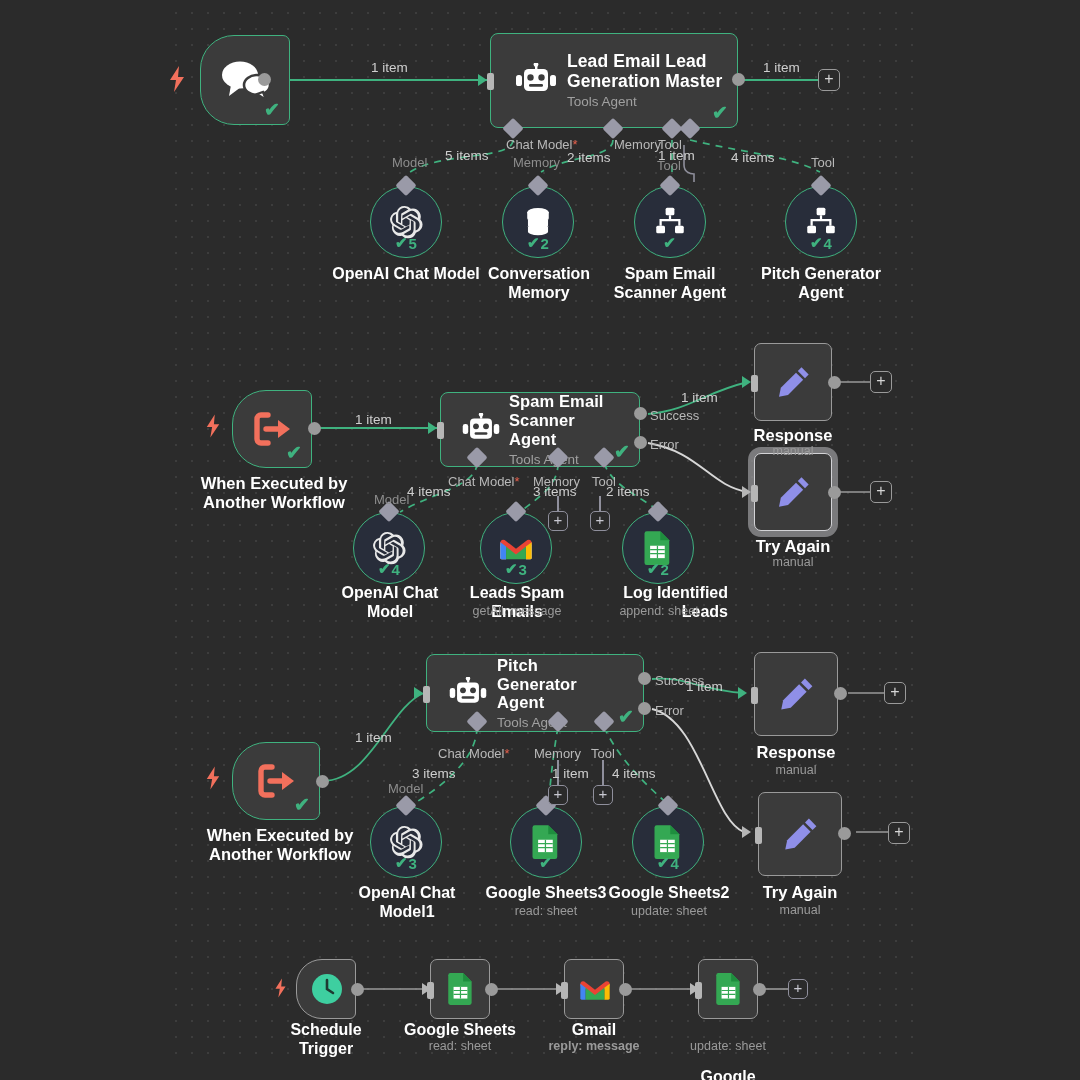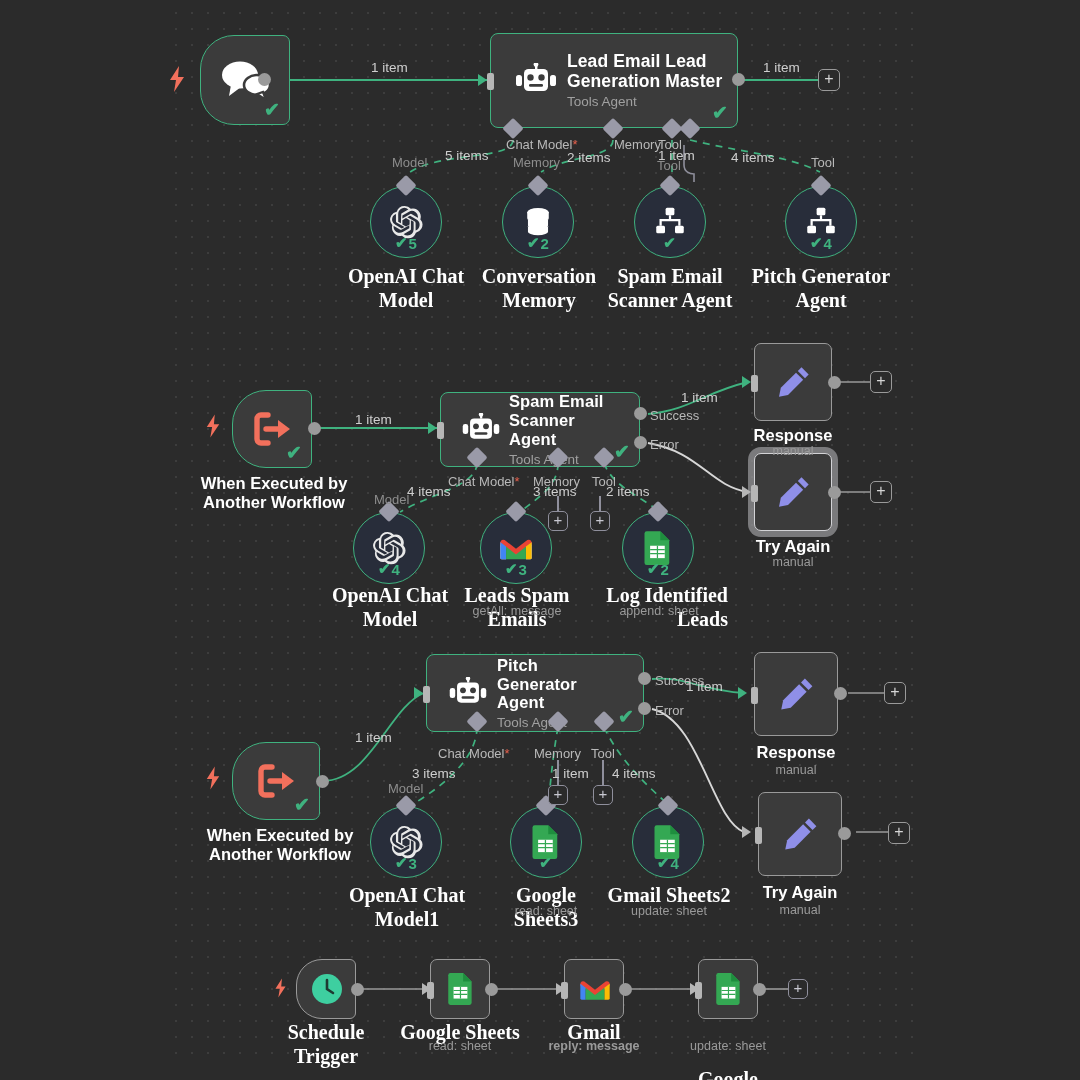--- a/index.html
+++ b/index.html
@@ -53,21 +53,21 @@
     position: absolute; right: 9px; bottom: 5px;
     color: #3fb27f; font-size: 19px; font-weight: 700; line-height: 1;
   }
 
   
   .cap {
     position: absolute; text-align: center;
     color: #fff; font-size: 16.5px; font-weight: 700; line-height: 1.18;
     z-index: 6; pointer-events: none;
   }
-  .cap.sm { font-size: 20px; font-family: Liberation Serif, serif; }
+  .cap.sm { font-size: 16px; }
   .capsub {
     position: absolute; text-align: center;
     color: #9a9a9a; font-size: 12.5px; font-weight: 400; z-index: 6;
   }
 
   
   .subnode {
     position: absolute;
     width: 72px; height: 72px; border-radius: 50%;
     background: #282d3a;
@@ -537,21 +537,21 @@
       <path d="M3,1 h12 l8,8 v20 a2,2 0 0 1 -2,2 H3 a2,2 0 0 1 -2,-2 V3 a2,2 0 0 1 2,-2 z" fill="#34a853"></path>
       <path d="M15,1 l8,8 h-8 z" fill="#1e8e3e"></path>
       <rect x="6" y="14" width="13" height="11" fill="#fff"></rect>
       <path d="M6,17.4 h13 M6,21 h13 M12.5,14 v11" stroke="#34a853" stroke-width="1.1"></path>
     </svg>
     <div class="badge">
       <span>✔</span>
         <span>4</span>
     </div>
   </div>
-  <div class="cap sm" style="left:606px; top:884px; width:126px;">Gmail Sheets2</div>
+  <div class="cap sm" style="left:606px; top:884px; width:126px;">Google Sheets2</div>
   <div class="capsub" style="left:606px; top:904px; width:126px;">update: sheet</div>
 
   <div class="arrow-in g" style="left:738px; top:687px;"></div>
   <div class="node" style="left:754px; top:652px; width:84px; height:84px;">
     <div class="port-in" style="left:-4px; top:34px;"></div>
     <div class="nico" style="width:84px;">
       <svg width="42" height="42" viewBox="0 0 24 24">
         <path d="M16.5,3.2 l4.3,4.3 -2.2,2.2 -4.3,-4.3 z" fill="#8f8fe8"></path>
         <path d="M13.2,6.4 l4.3,4.3 -9.1,9.1 -5.4,1.1 1.1,-5.4 z" fill="#8f8fe8"></path>
       </svg>

